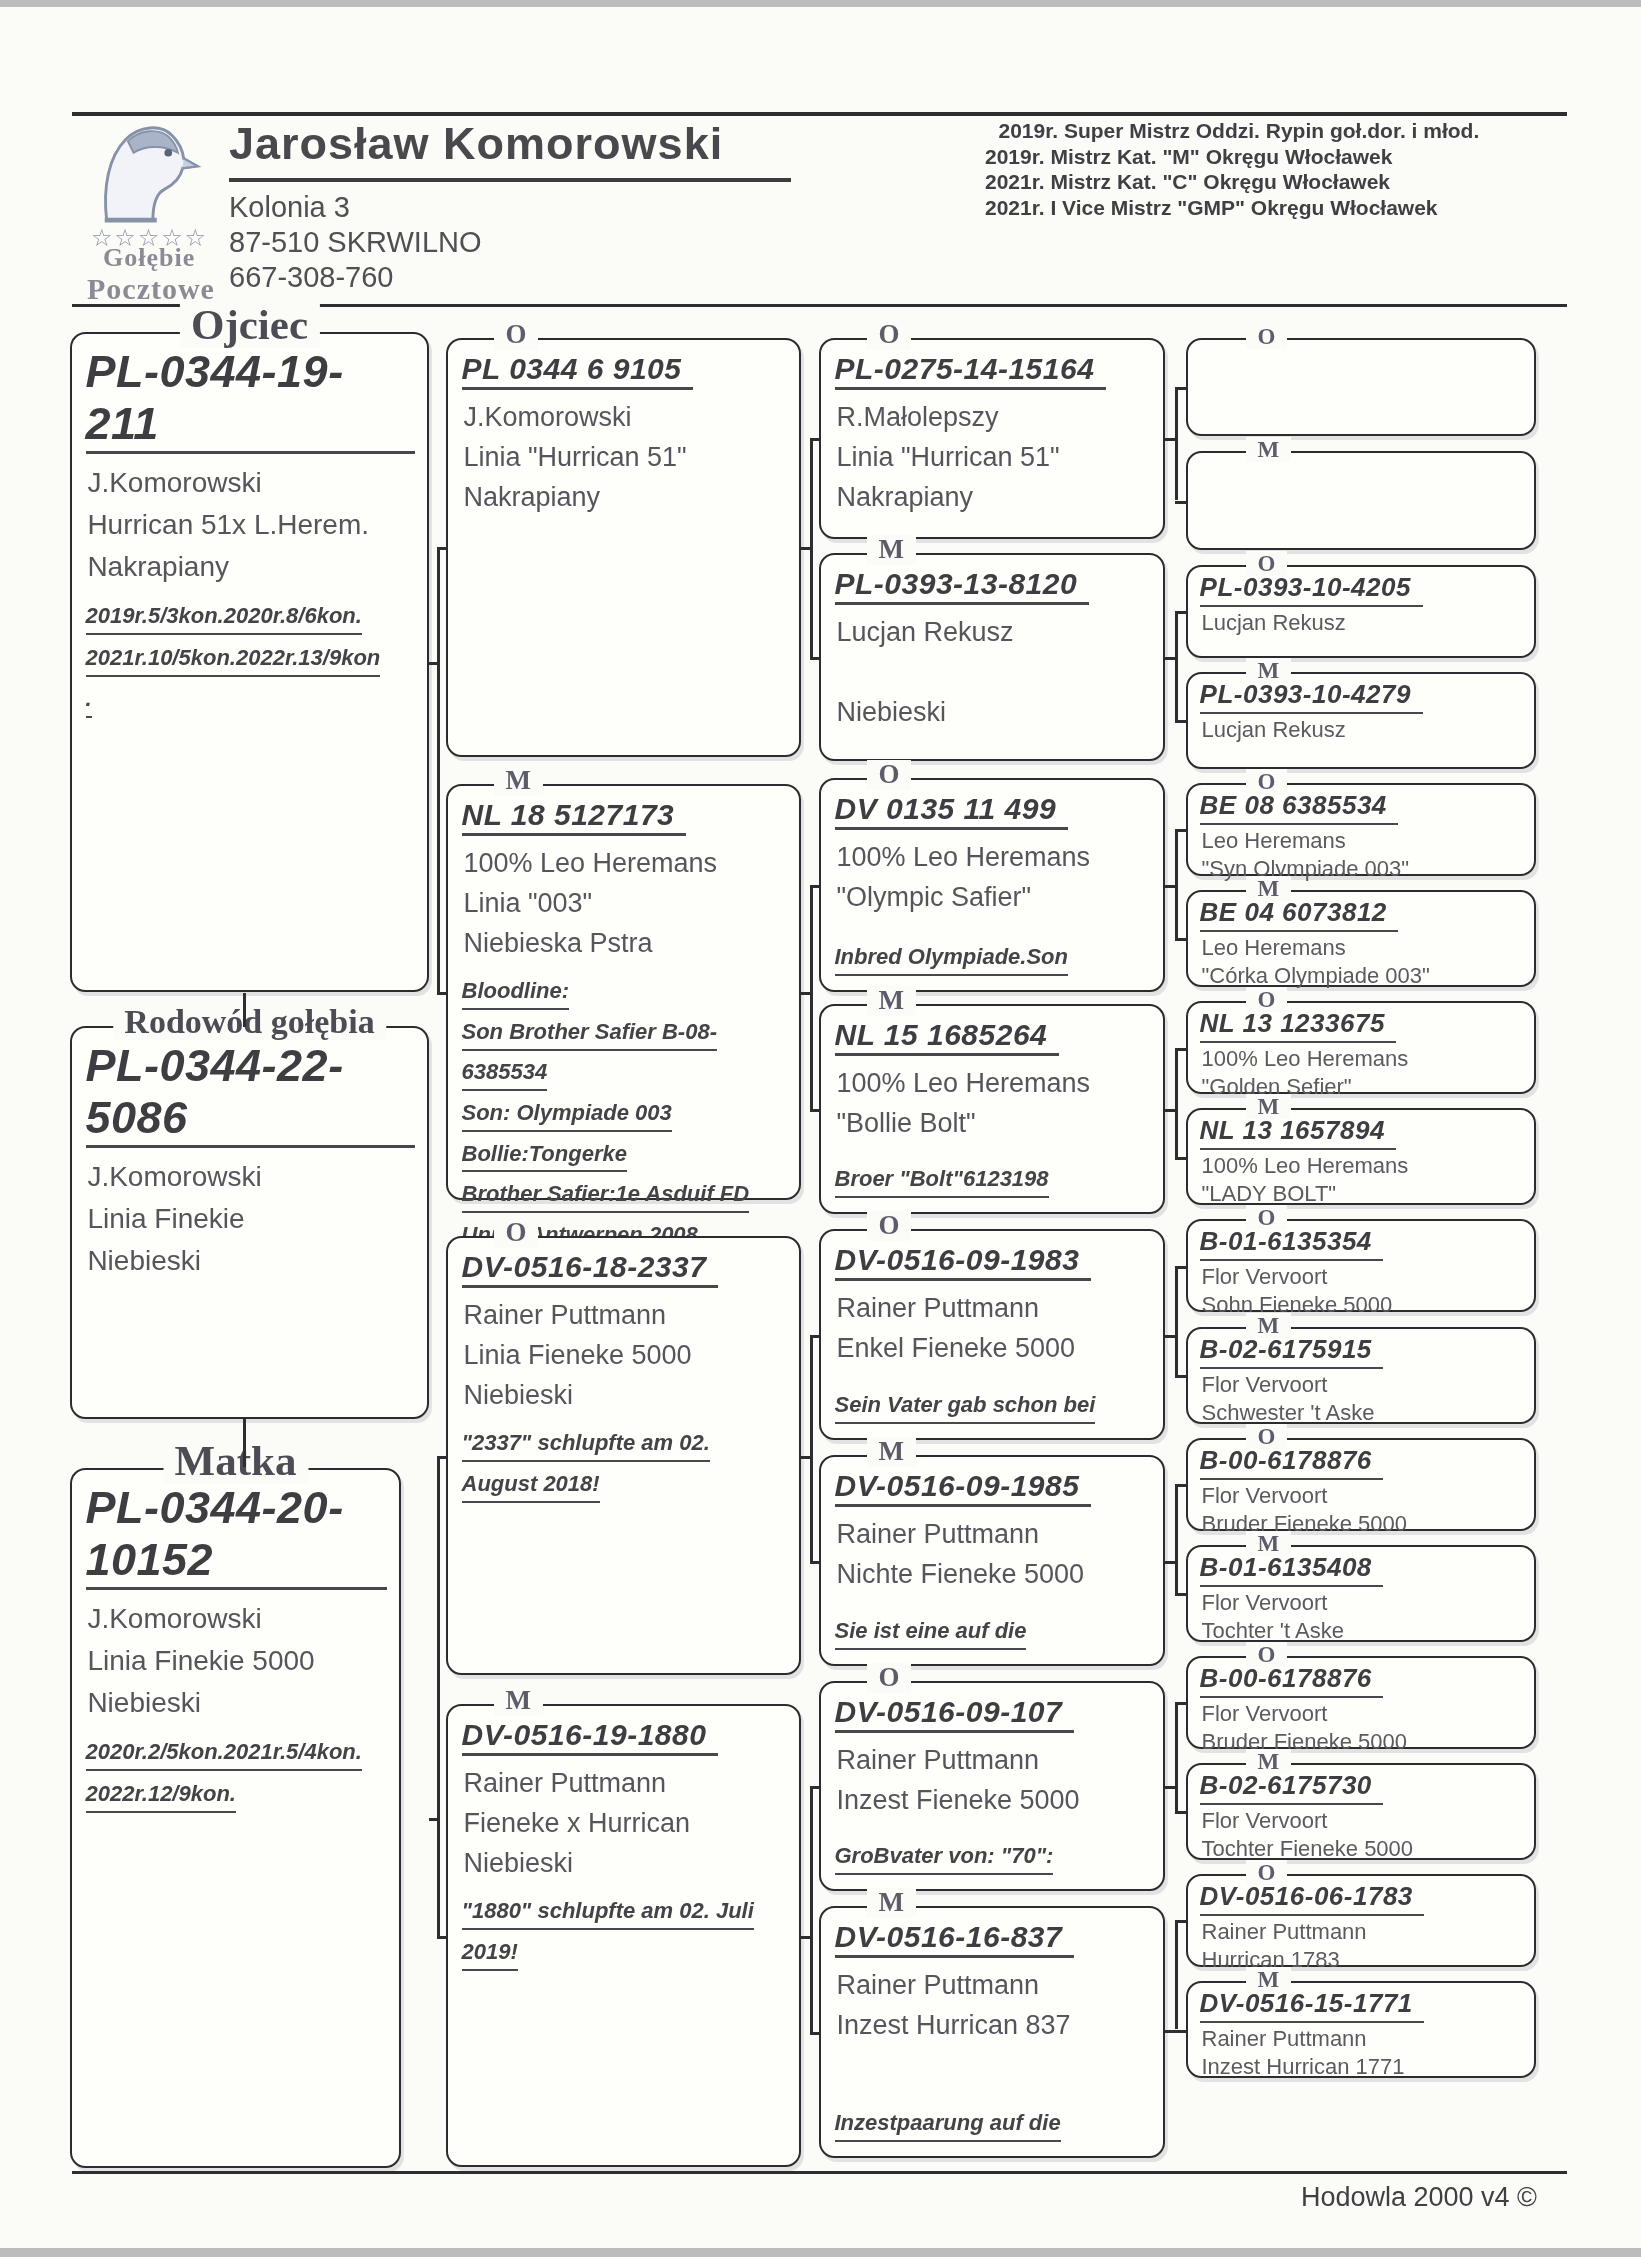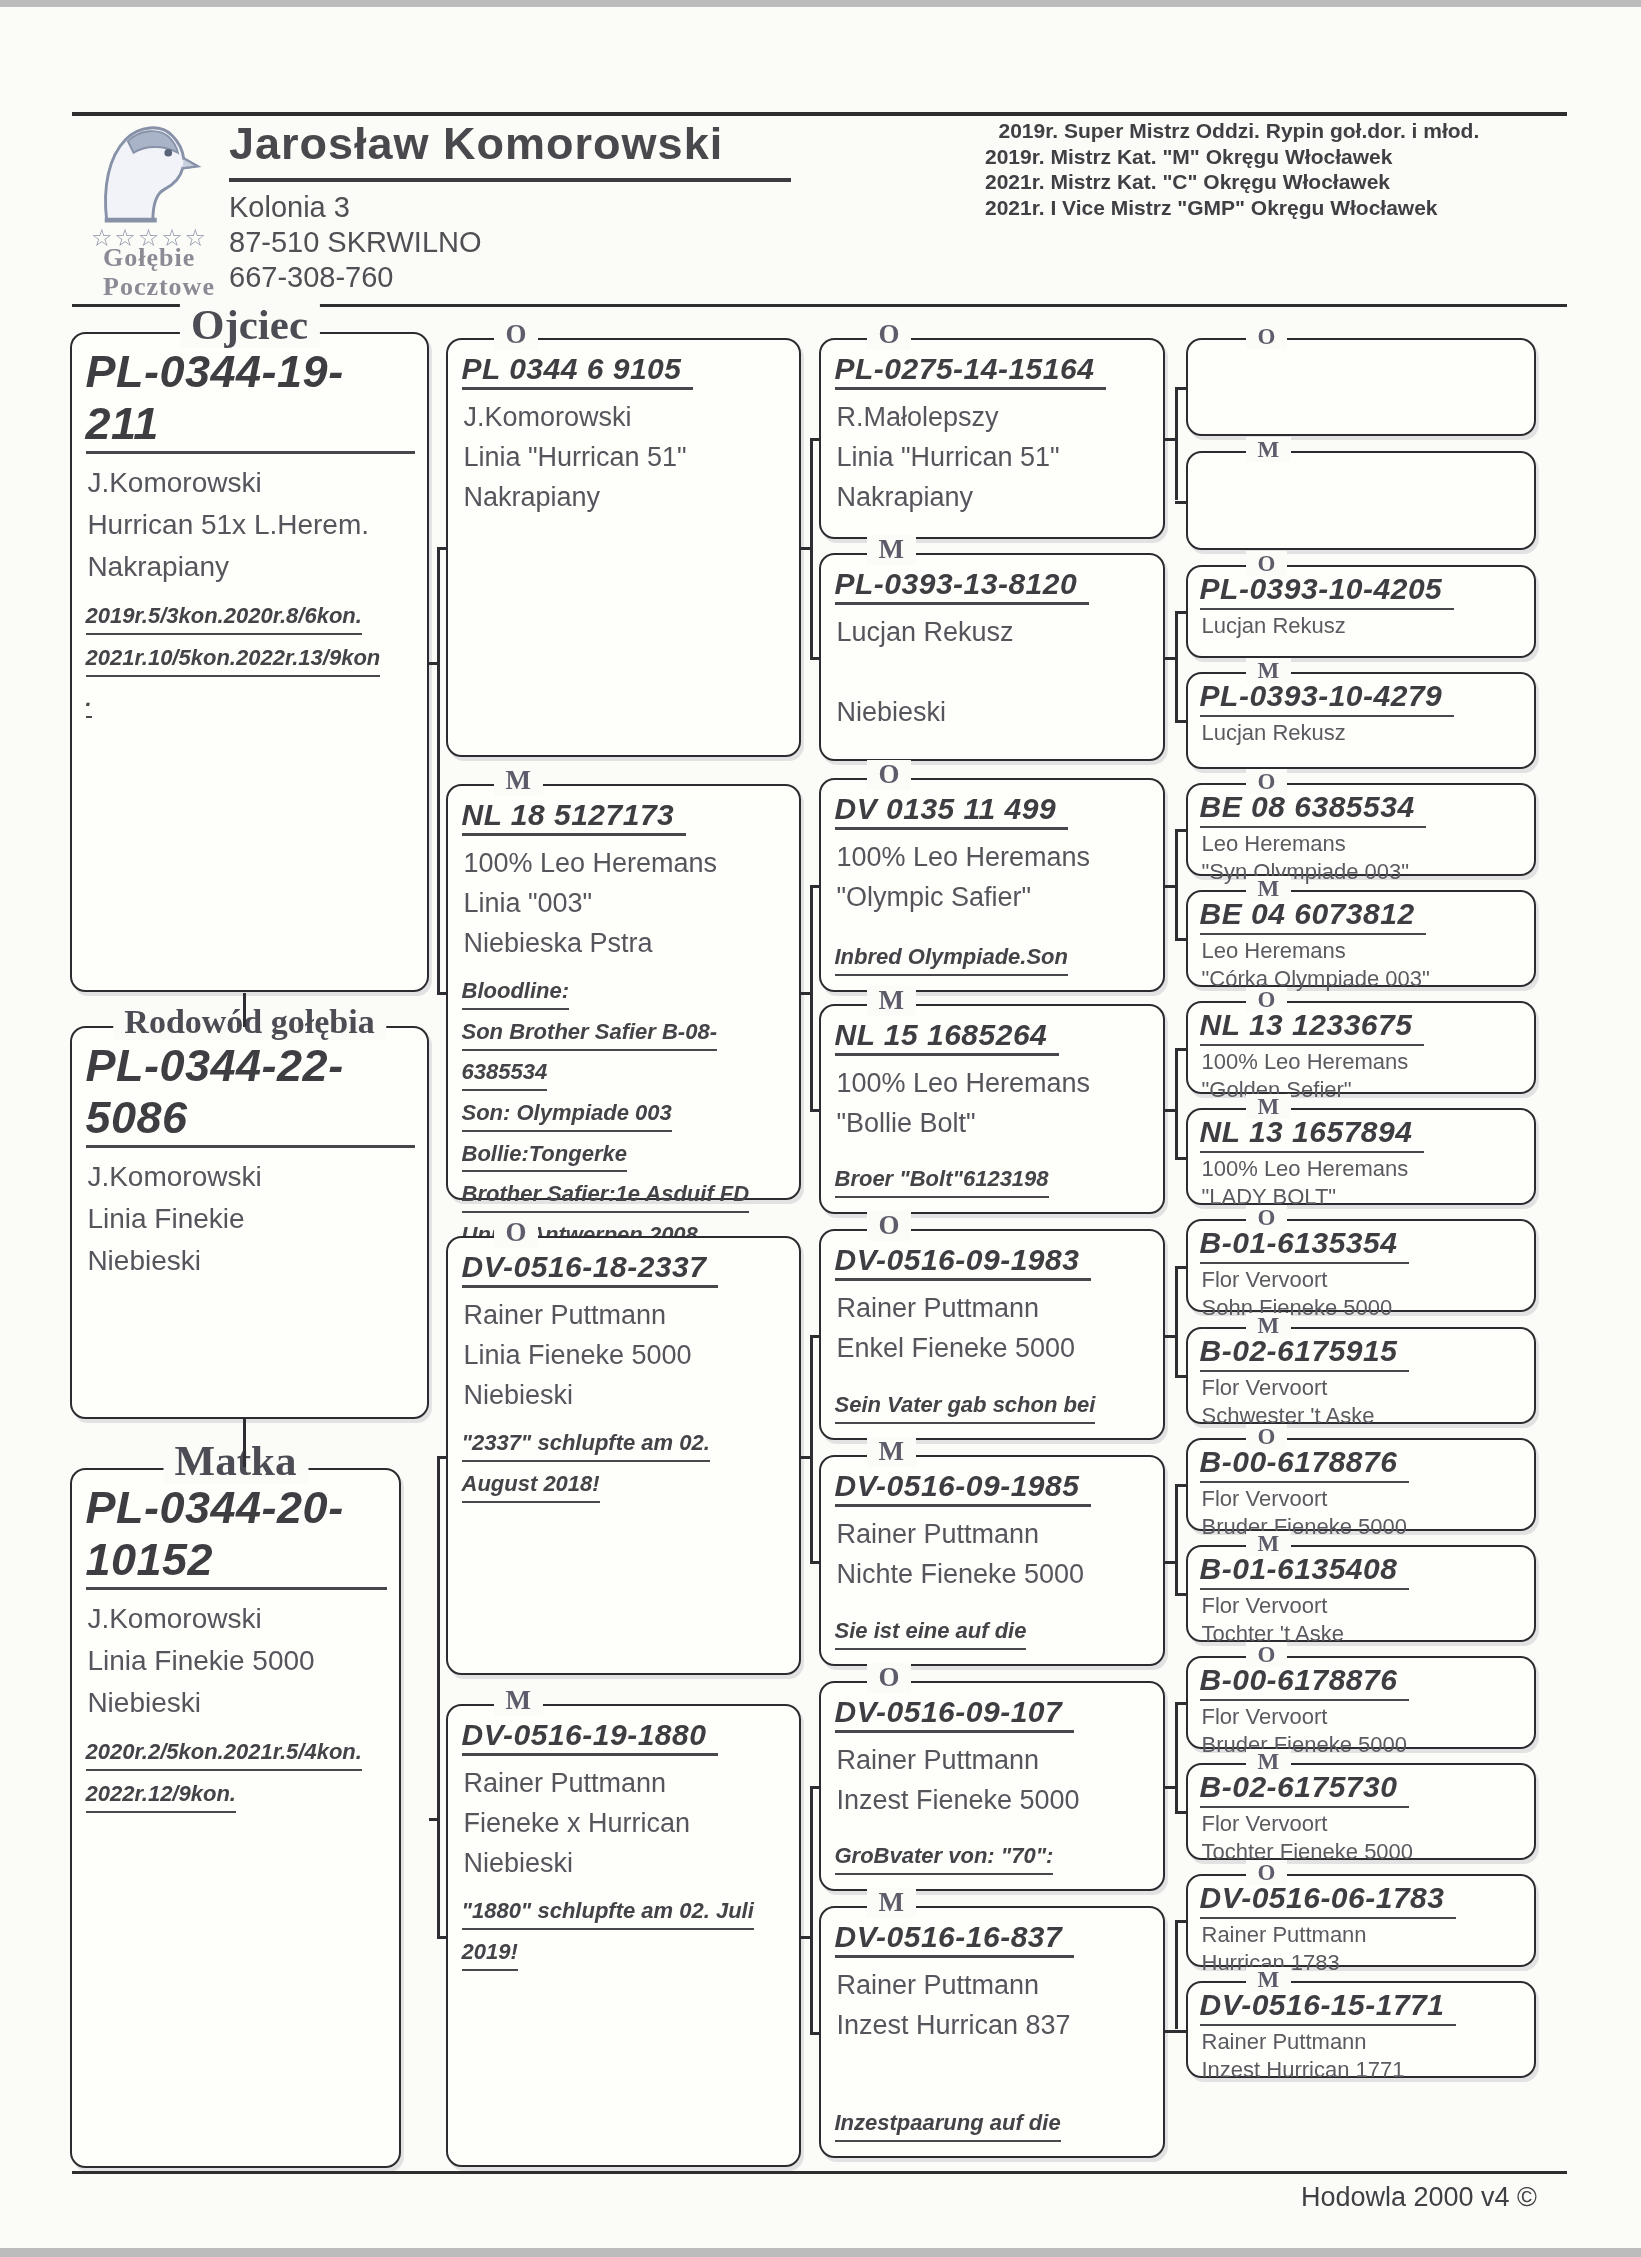--- a/index.html
+++ b/index.html
@@ -56,21 +56,21 @@
   .notes { margin-top:13.5px; }
   .notes.bottom { margin-top:auto; margin-bottom:7.7px; }
 
   
   .v-col1 .ring { font-size:45px; }
   .v-col1 .line { font-size:28px; line-height:1.4; margin-top:2.9px; }
   .v-col1 .note { font-size:22px; line-height:1.45; }
   .v-gen2 .ring, .v-gen3 .ring { font-size:30px; }
   .v-gen2 .line, .v-gen3 .line { font-size:27px; line-height:1.38; margin-top:2.9px; }
   .v-gen2 .note, .v-gen3 .note { font-size:22px; line-height:1.4; }
-  .v-gen4 .ring { font-size:30px; border-bottom-width:2.9px; margin:4.8px 9.7px 1.9px 11.6px; }
+  .v-gen4 .ring { font-size:26px; border-bottom-width:2.9px; margin:4.8px 9.7px 1.9px 11.6px; }
   .v-gen4 .line { font-size:22px; line-height:1.28; margin-left:13.5px; color:#5a5a60; }
   .v-gen4 .box-label { top:-16.4px; font-size:23px; left:58px; }
 
   .cline { position:absolute; background:#2e2e32; }
 
   .footer-text { position:absolute; right:104px; top:2182px; font-size:27px; color:#3f3f44; }
 </style>
 </head>
 <body>
 
@@ -85,21 +85,21 @@
     <svg width="121" height="104" viewBox="0 0 125 108">
       <path d="M18 104 C14 70 20 38 38 20 C52 6 74 4 86 16 C94 24 97 32 98 40 L112 48 L97 50 C94 62 86 68 78 72 C70 76 66 86 66 104 Z" fill="#f1f3f8" stroke="#8792a8" stroke-width="3"></path>
       <path d="M40 22 C52 10 72 8 83 18 C88 23 91 29 92 34 C78 26 58 26 46 34 Z" fill="#aab4c8" stroke="#8792a8" stroke-width="2"></path>
       <circle cx="82" cy="34" r="4" fill="#5a6478"></circle>
       <path d="M98 40 L112 48 L97 50" fill="#c8cfdd" stroke="#8792a8" stroke-width="2"></path>
       <path d="M16 104 L70 104" stroke="#8792a8" stroke-width="5"></path>
     </svg>
   </div>
   <div class="logo-stars">☆☆☆☆☆</div>
   <div class="logo-word" style="left:103px;top:243px;font-size:26px">Gołębie</div>
-  <div class="logo-word" style="left:103px;top:272px;font-size:26px">Pocztowe</div>
+  <div class="logo-word" style="left:87px;top:272px;font-size:30px">Pocztowe</div>
 
   <h1 class="brand-name">Jarosław Komorowski</h1>
   <div class="addr" style="top:191px">Kolonia 3</div>
   <div class="addr" style="top:226px">87-510 SKRWILNO</div>
   <div class="addr" style="top:261px">667-308-760</div>
 
   <div class="ach">
     <div style="padding-left:13.5px">2019r. Super Mistrz Oddzi. Rypin goł.dor. i młod.</div>
     <div>2019r. Mistrz Kat. "M" Okręgu Włocławek</div>
     <div>2021r. Mistrz Kat. "C" Okręgu Włocławek</div>

